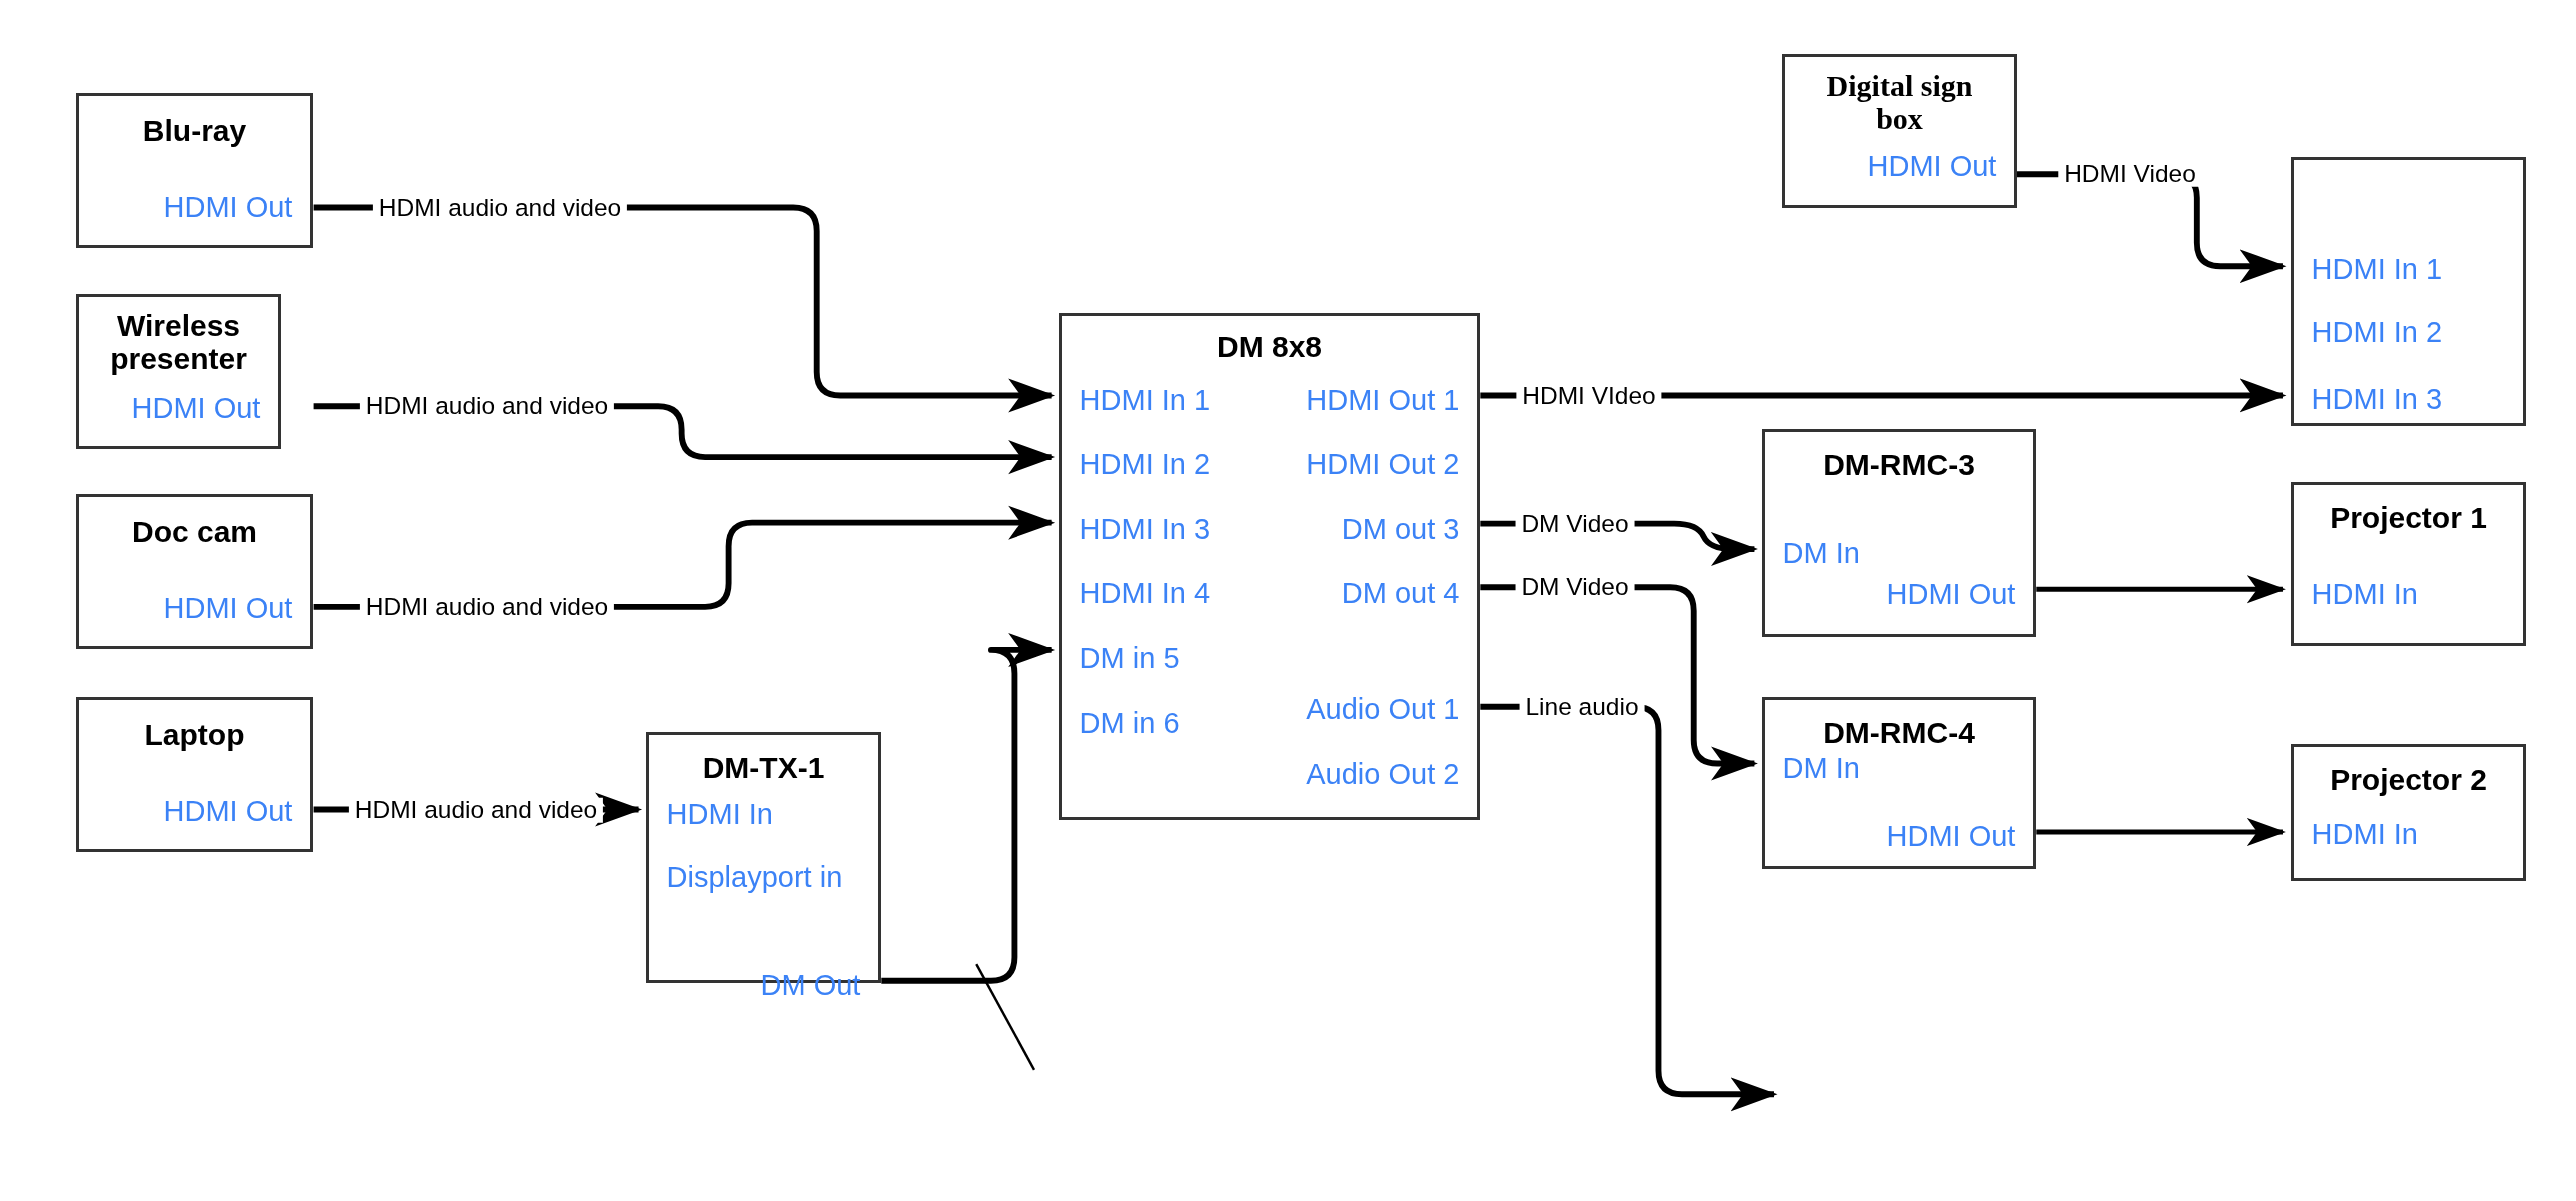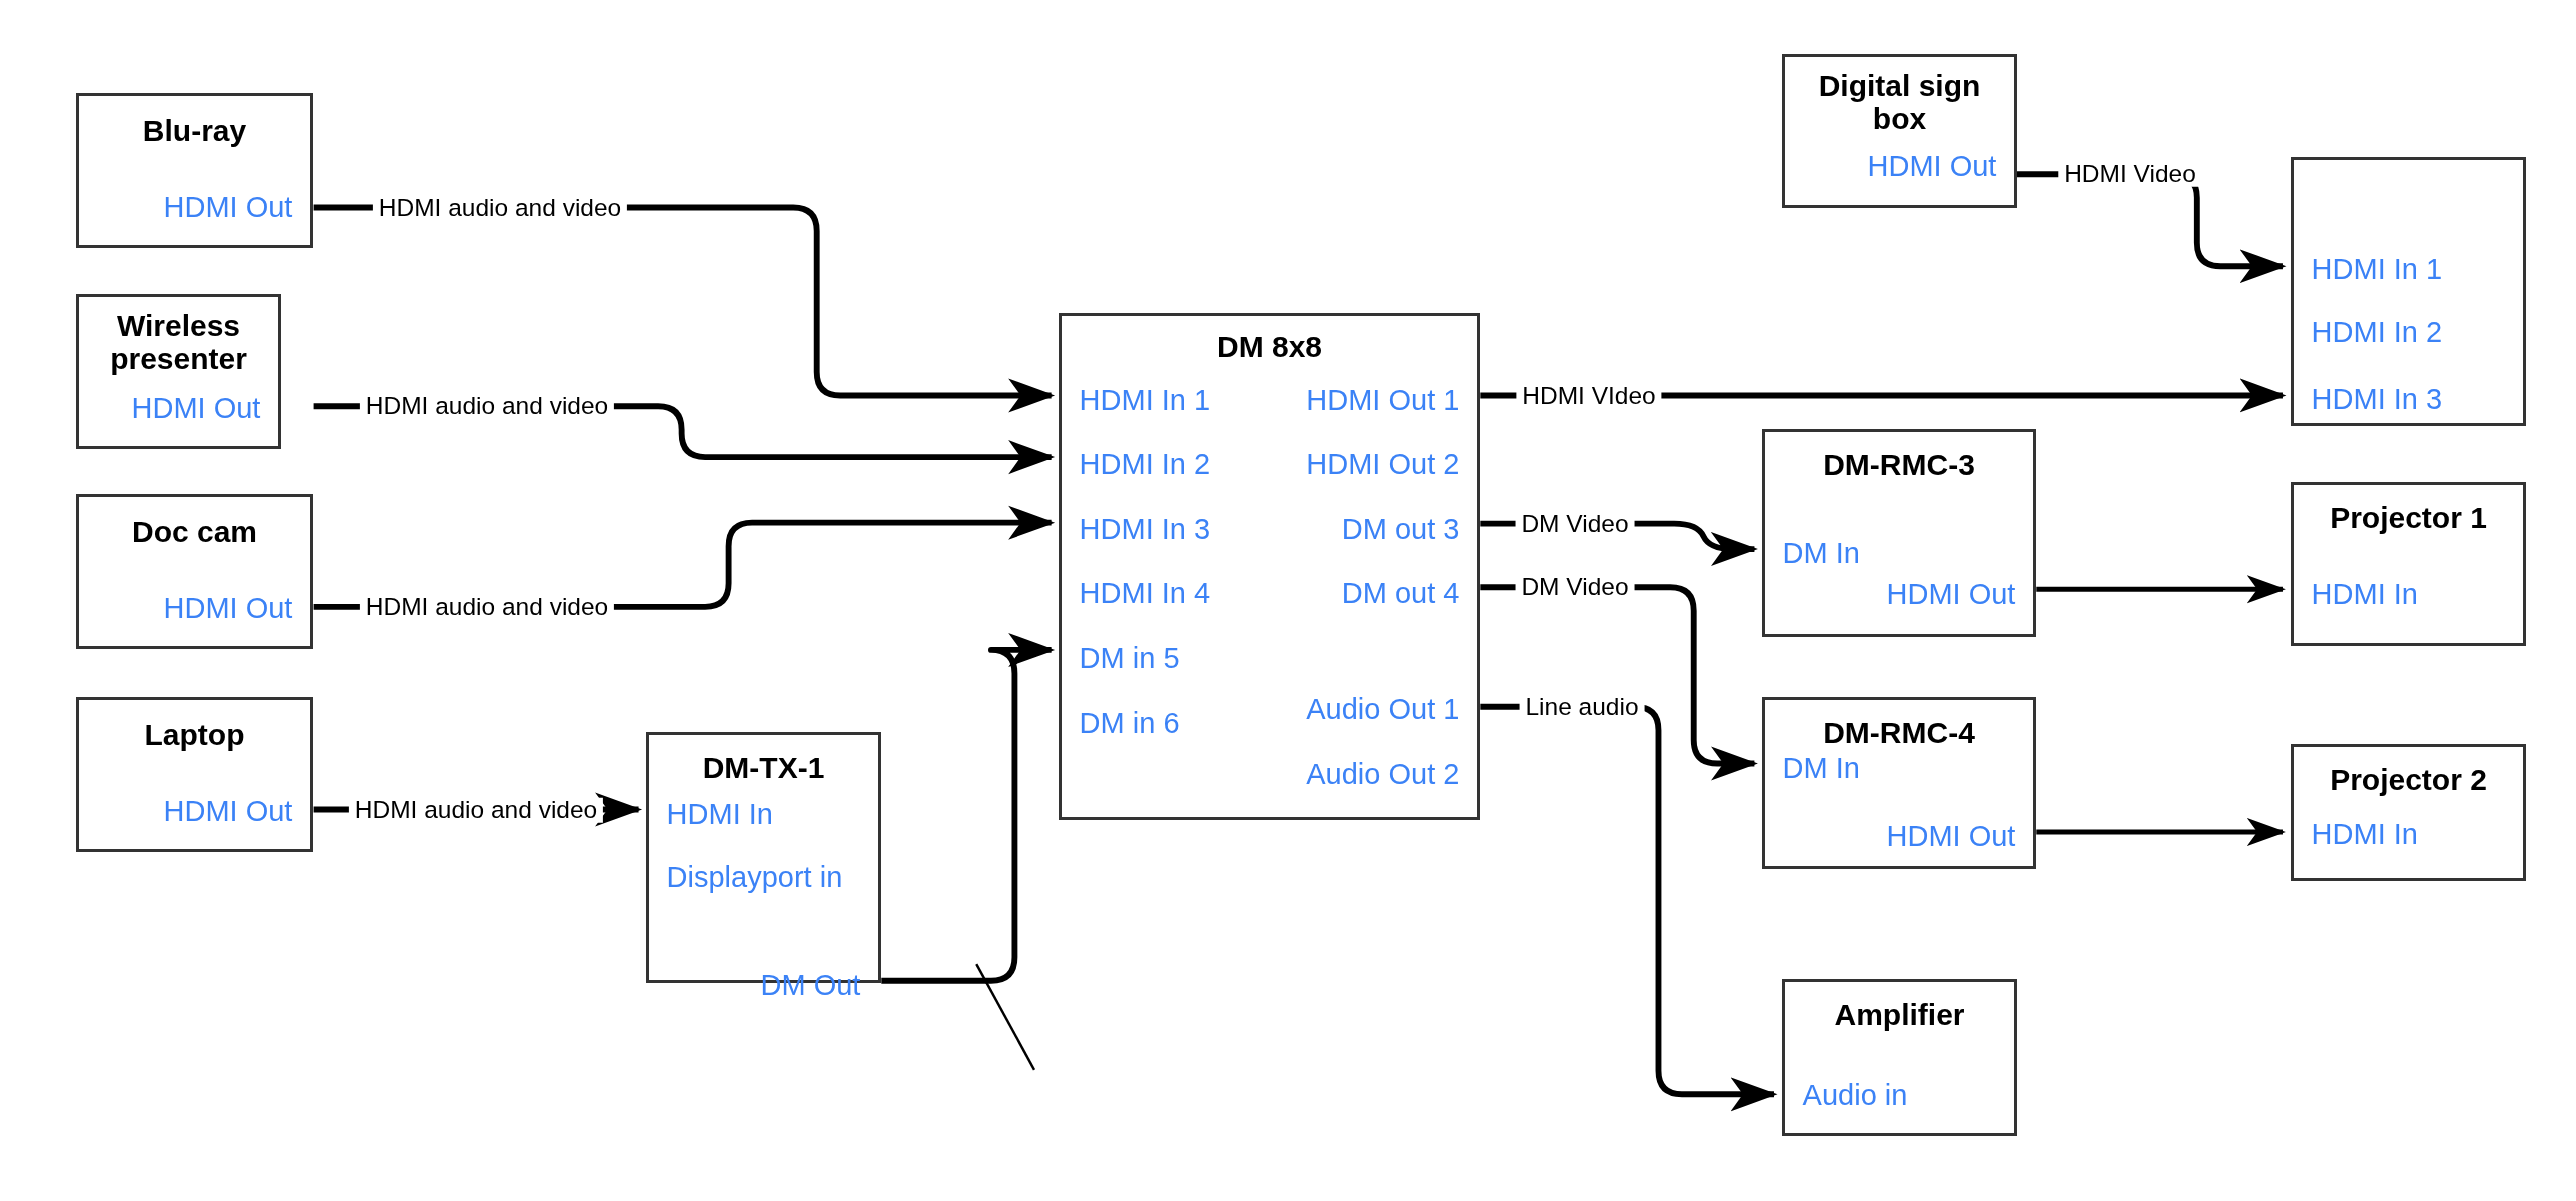--- a/index.html
+++ b/index.html
@@ -165,21 +165,21 @@
 
     <div class="port right t-30" style="top:69px;">HDMI Out 1</div>
     <div class="port right t-30" style="top:133px;">HDMI Out 2</div>
     <div class="port right t-30" style="top:198px;">DM out 3</div>
     <div class="port right t-30" style="top:262px;">DM out 4</div>
     <div class="port right t-30" style="top:378px;">Audio Out 1</div>
     <div class="port right t-30" style="top:443px;">Audio Out 2</div>
   </div>
 
   <div class="node" style="left:1782px; top:54px; width:235px; height:154px;">
-    <div class="node-title t-31" style="margin-top:11.7px; padding:0 19px;">Digital sign box</div>
+    <div class="node-title t-31" style="margin-top:11.7px; padding:0 19px;font-family:Liberation Serif, serif;">Digital sign box</div>
     <div class="port right t-30" style="top:94px;">HDMI Out</div>
   </div>
 
   <div class="node" style="left:2291px; top:157px; width:235px; height:269px;">
     <div class="port left t-30" style="top:94px;">HDMI In 1</div>
     <div class="port left t-30" style="top:157px;">HDMI In 2</div>
     <div class="port left t-30" style="top:224px;">HDMI In 3</div>
   </div>
 
   <div class="node" style="left:1762px; top:429px; width:274px; height:208px;">
@@ -197,19 +197,15 @@
   <div class="node" style="left:2291px; top:482px; width:235px; height:164px;">
     <div class="node-title t-31" style="margin-top:15.7px;">Projector 1</div>
     <div class="port left t-30" style="top:94px;">HDMI In</div>
   </div>
 
   <div class="node" style="left:2291px; top:744px; width:235px; height:137px;">
     <div class="node-title t-31" style="margin-top:15.7px;">Projector 2</div>
     <div class="port left t-30" style="top:72px;">HDMI In</div>
   </div>
 
-  <div class="node" style="left:1782px; top:979px; width:235px; height:157px;">
-    <div class="node-title t-31" style="margin-top:15.7px;">Amplifier</div>
-    <div class="port left t-30" style="top:98px;">Audio in</div>
-  </div>
 
 </div>
 
 
 </body></html>

